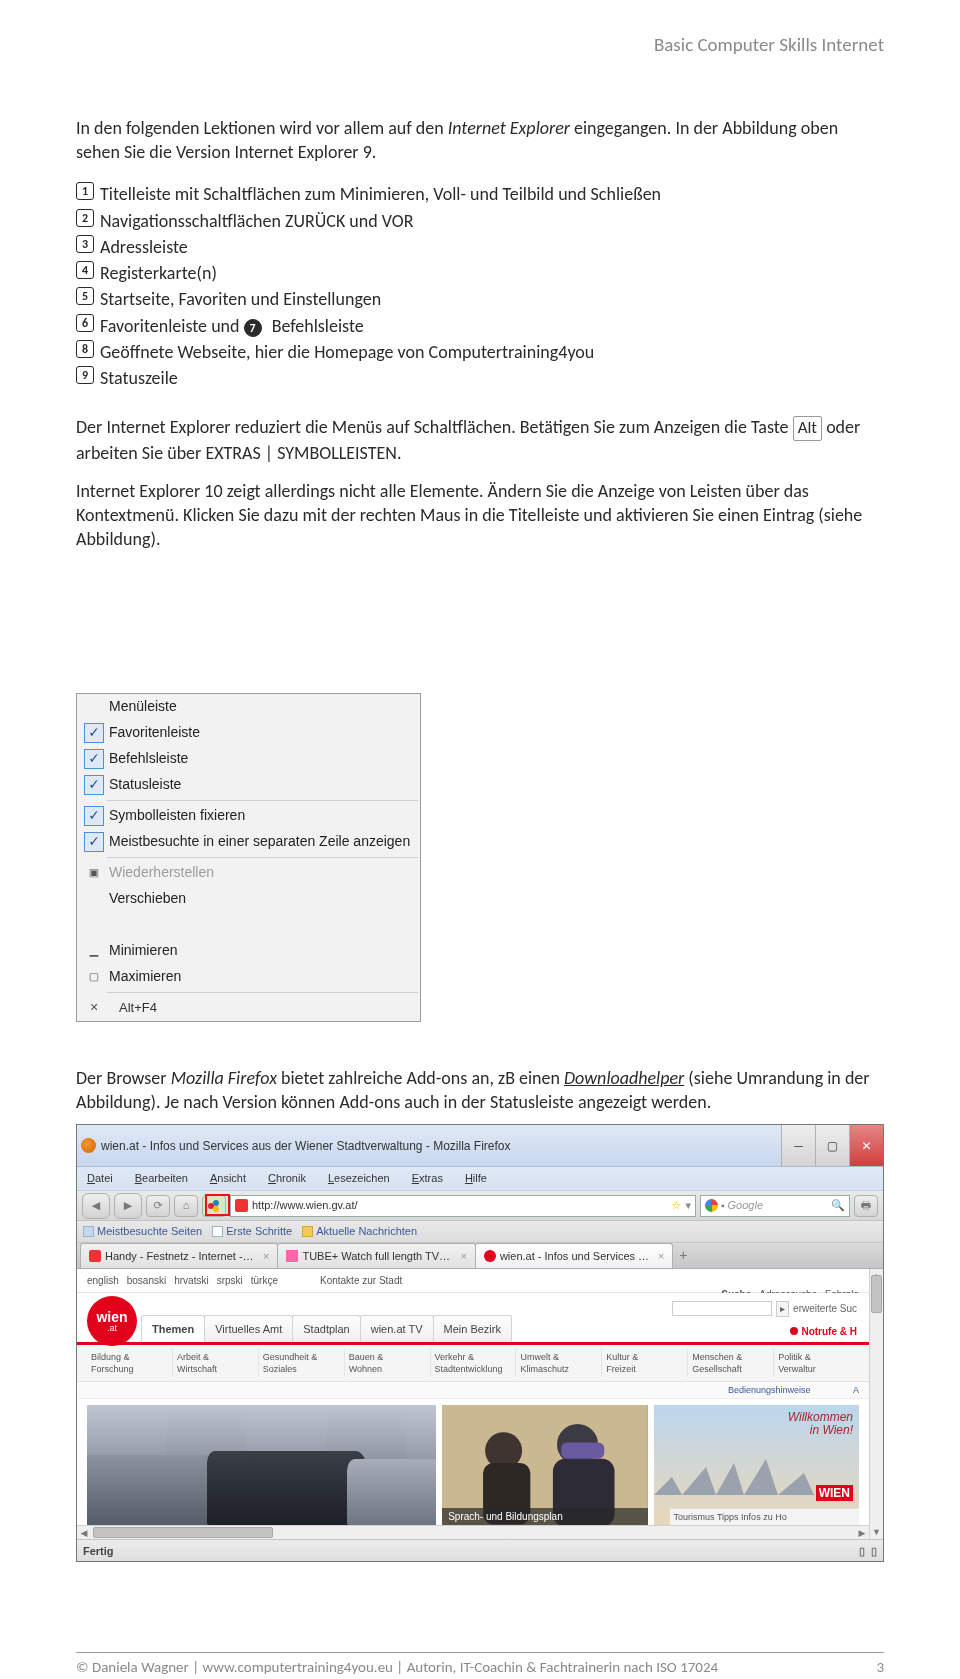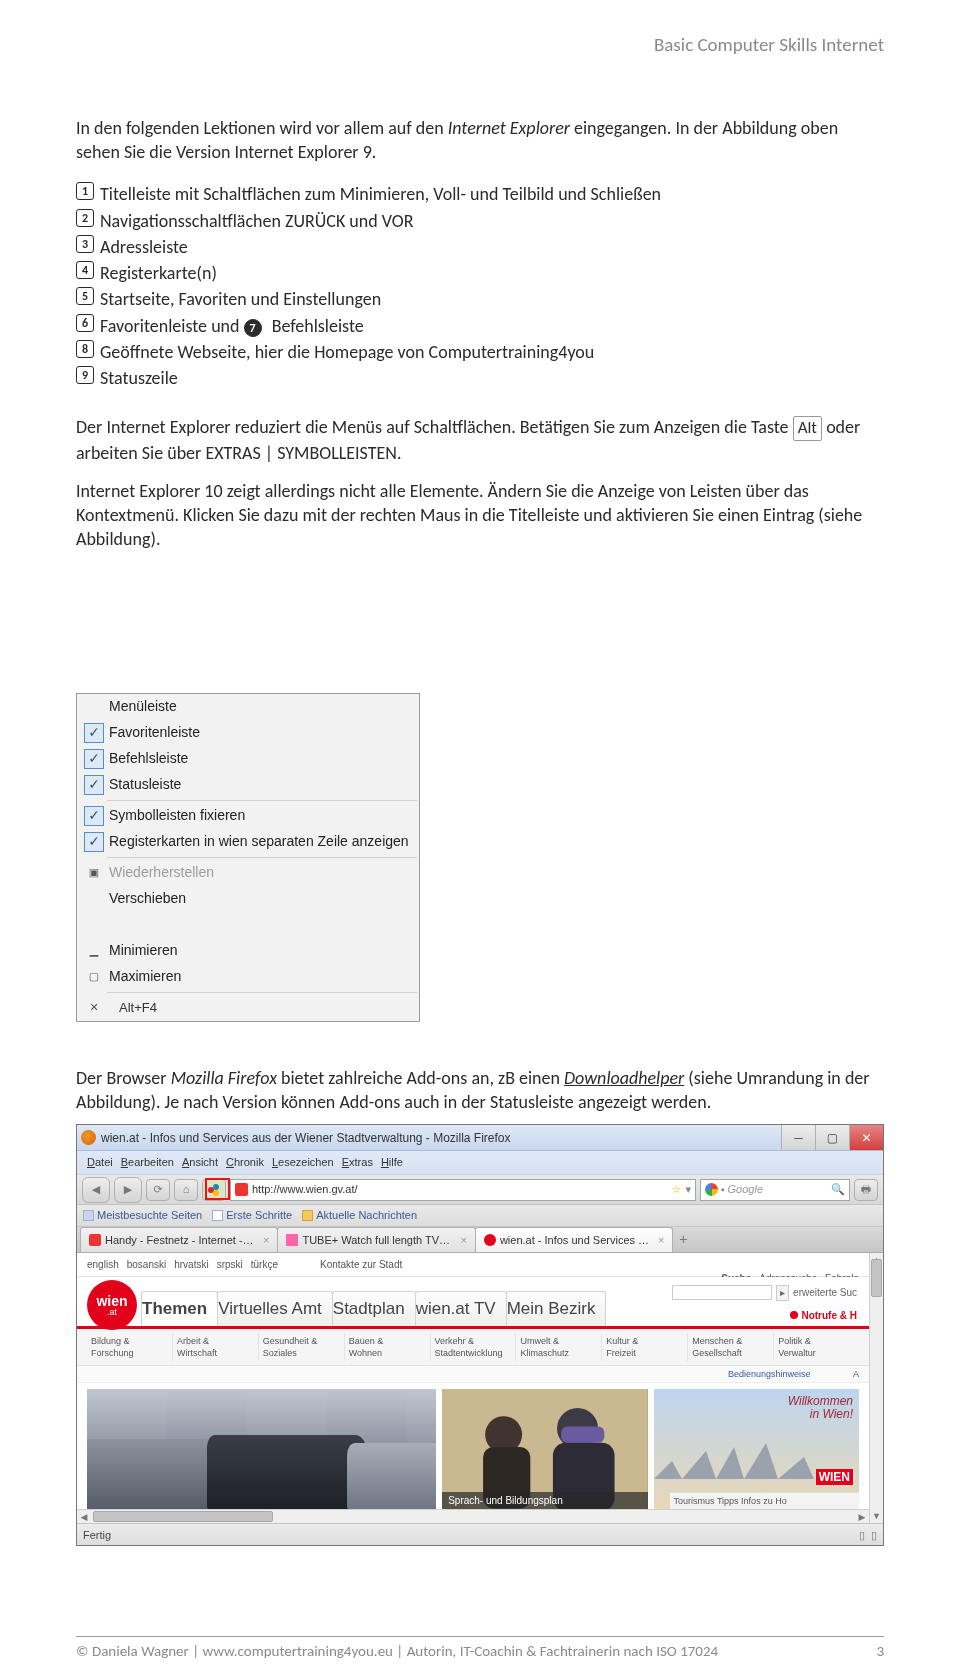--- a/index.html
+++ b/index.html
@@ -106,41 +106,41 @@
   .ffwin {
     border: 1px solid #777;
     font-family: "Segoe UI", Tahoma, sans-serif;
     font-size: 11px;
     color: #333;
     margin-top: 10px;
     background: #ececec;
   }
   .ff-titlebar {
     display: flex; align-items: center;
-    height: 26px;
+    height: 42px;
     background: linear-gradient(#dfe8f6, #c8d7ee);
     border-bottom: 1px solid #aabbd4;
     padding-left: 4px;
   }
   .ff-titlebar .fox {
     width: 15px; height: 15px; border-radius: 50%;
     background: radial-gradient(circle at 40% 40%, #f39a2b, #d35f0d);
     margin-right: 5px; flex: 0 0 15px;
   }
   .ff-titlebar .title { flex: 1; color: #333; font-size: 12px; }
   .winbtns { display: flex; height: 100%; }
   .winbtn {
     width: 34px; display:flex; align-items:center; justify-content:center;
     color:#444; font-size:12px;
     background: linear-gradient(#eee,#d4d4d4);
     border-left:1px solid #b0b0b0;
   }
   .winbtn.close { background: linear-gradient(#e58685,#d23e3d); color:#fff; }
   .ff-menubar {
-    display:flex; gap:0; padding: 3px 6px;
+    display:flex; gap:14px; padding: 3px 6px;
     background: linear-gradient(#dfe8f6,#d7e2f2);
     border-bottom:1px solid #c3d2e8;
   }
   .ff-menubar span { padding:1px 4px; }
   .ff-menubar span u { text-decoration: underline; }
   .ff-toolbar {
     display:flex; align-items:center; gap:4px;
     padding:3px 5px;
     background: linear-gradient(#e9e9e9,#d8d8d8);
     border-bottom:1px solid #c3c3c3;
@@ -229,21 +229,21 @@
   .wienlogo {
     width:50px; height:50px; border-radius:50%;
     background:#e2001a; color:#fff;
     display:flex; flex-direction:column; align-items:center; justify-content:center;
     font-size:14px; font-weight:700; line-height:1;
     margin-right:4px;
     position:relative; top:4px;
   }
   .wienlogo small { font-size:9px; font-weight:400; }
   .navtab {
-    padding:6px 10px 5px 0; font-size:17px;
+    padding:6px 10px 5px 10px; font-size:11px;
     border:1px solid #d3d3d3; border-bottom:none;
     background:linear-gradient(#fdfdfd,#efefef);
     border-radius:3px 3px 0 0;
     margin-right:-1px;
     color:#444;
   }
   .navtab.active { background:#fff; font-weight:700; }
   .site-header .extsearch {
     position:absolute; right:12px; top:8px;
     display:flex; align-items:center; gap:4px; font-size:10px; color:#666;
@@ -316,21 +316,21 @@
   .hero-right .foot {
     position:absolute; bottom:0; left:16px; right:0;
     background:#f3f3f3; color:#555; font-size:9px; padding:2px 4px;
     border-top:1px solid #ddd;
   }
   .ff-status {
     display:flex; justify-content:space-between; align-items:center;
     height:22px; padding:0 6px;
     background: linear-gradient(#ececec,#dedede);
     border-top:1px solid #c3c3c3;
-    font-size:11px; color:#444;
+    font-size:11px; color:#444;font-weight:bold;
   }
   .scrollbar-v {
     position:absolute; right:0; top:0; bottom:0; width:14px;
     background:#efefef; border-left:1px solid #d0d0d0;
   }
   .scrollbar-v .thumb {
     position:absolute; left:1px; right:1px; top:6px; height:38px;
     background:#c4c4c4; border:1px solid #a8a8a8; border-radius:2px;
   }
   .scrollbar-v .arr {
@@ -441,21 +441,21 @@
       <div class="item">
           <span class="iconcell">
             <span class="chk">✓</span>
           </span>
           <span class="label">Symbolleisten fixieren</span>
         </div>
       <div class="item">
           <span class="iconcell">
             <span class="chk">✓</span>
           </span>
-          <span class="label">Registerkarten in wien separaten Zeile anzeigen</span>
+          <span class="label">Meistbesuchte in einer separaten Zeile anzeigen</span>
         </div>
       <div class="sep"></div>
       <div class="item disabled">
           <span class="iconcell miniicon">▣</span>
           <span class="label">Wiederherstellen</span>
         </div>
       <div class="item">
           <span class="iconcell"></span>
           <span class="label">Verschieben</span>
         </div>

